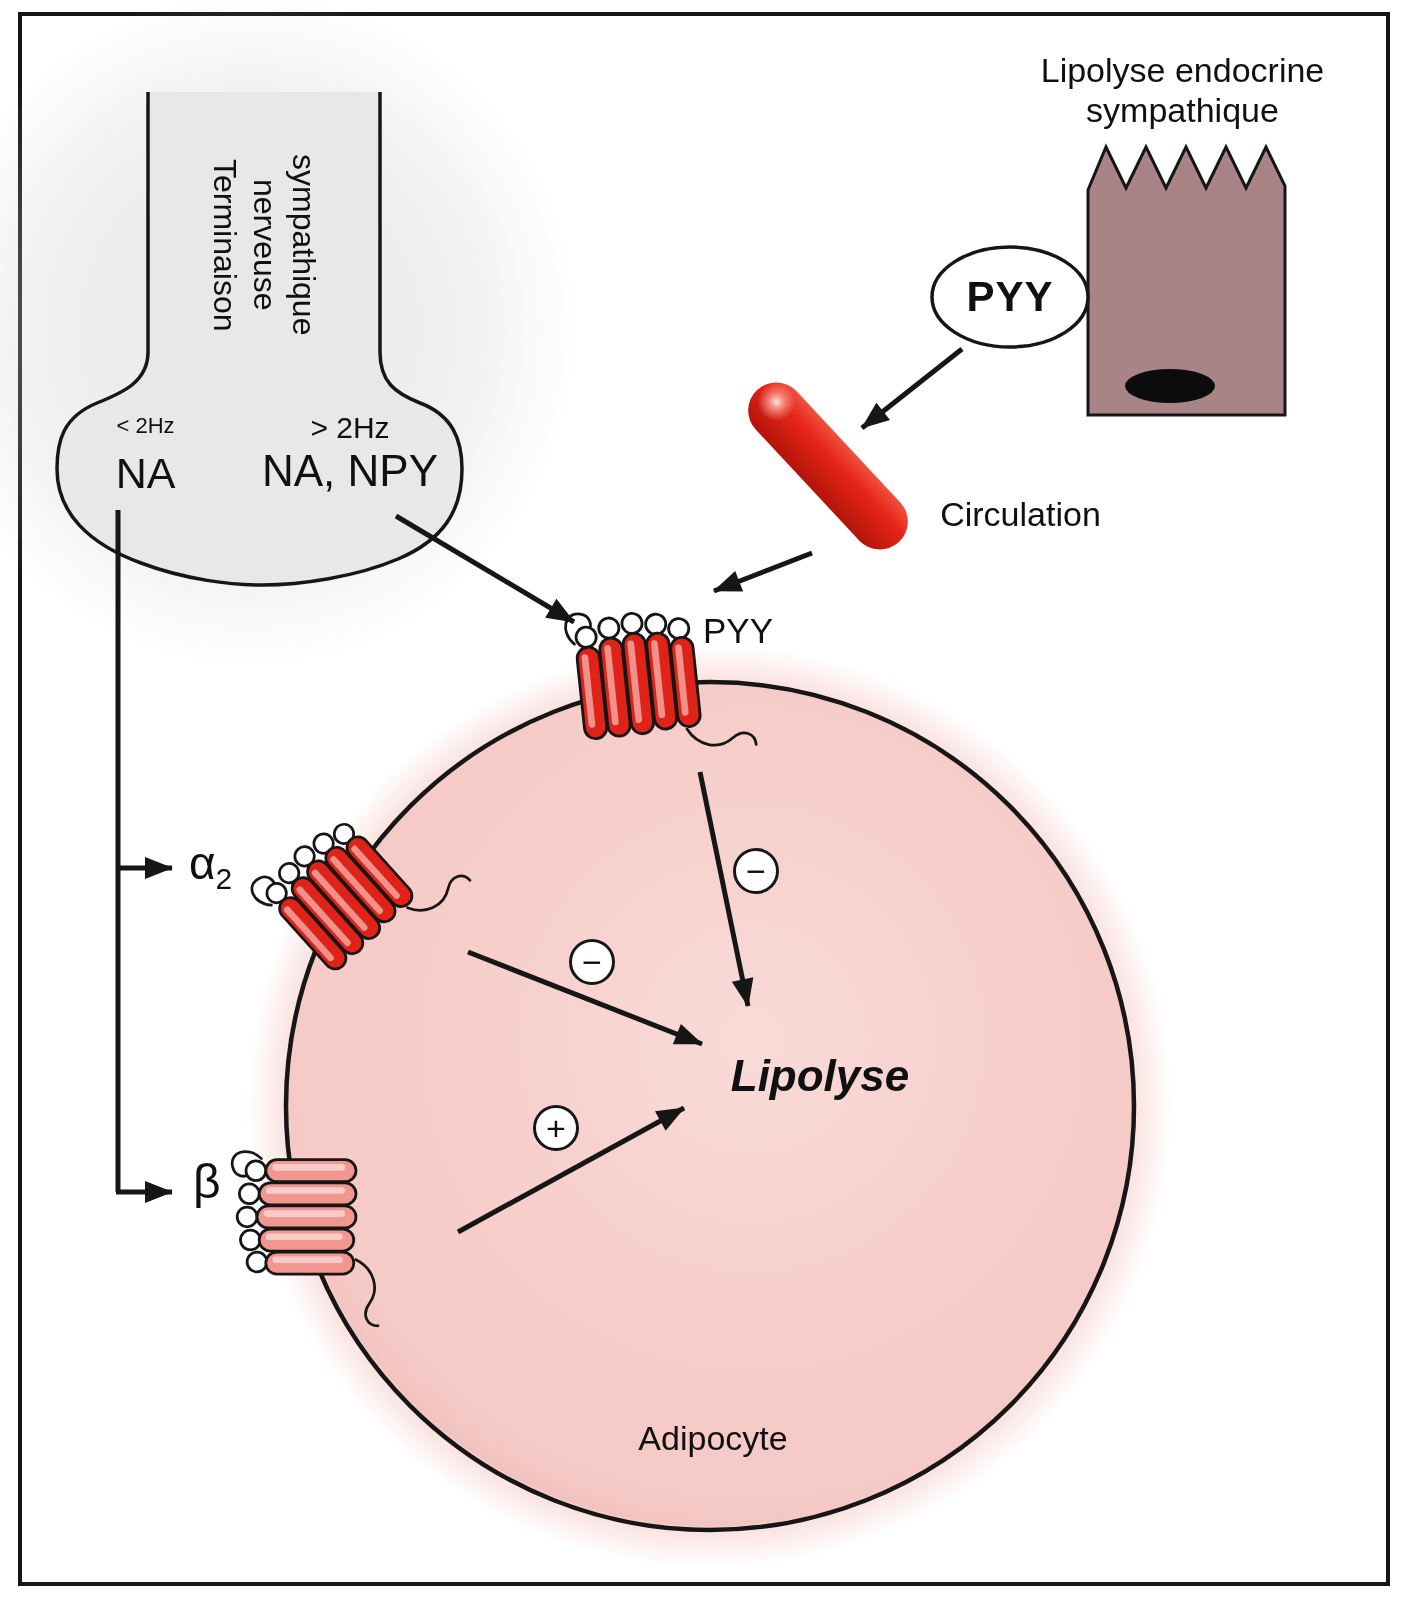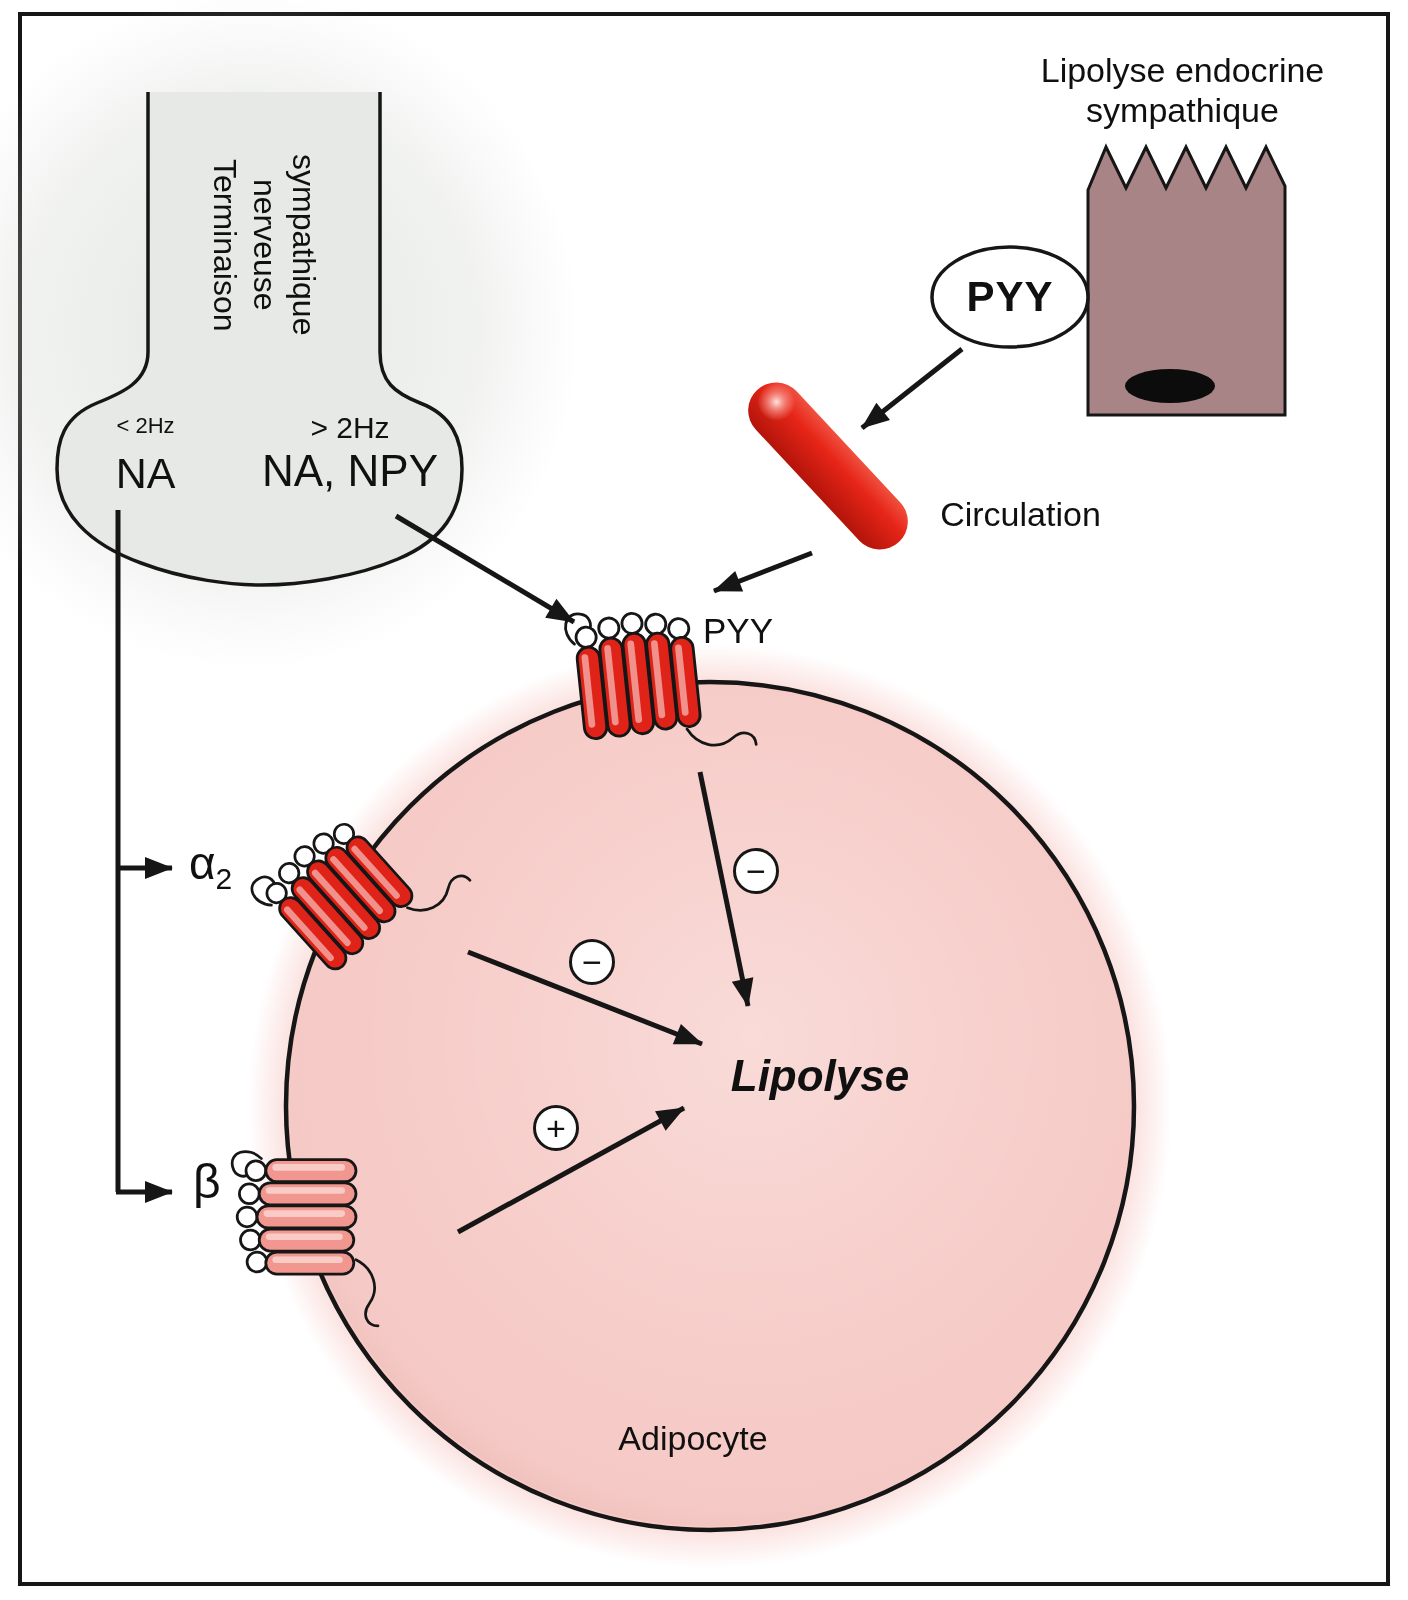--- a/index.html
+++ b/index.html
@@ -170,18 +170,18 @@
     <div>Circulation</div>
   </div>
 
   <div class="txt left" style="left:703px;top:611px;font-size:35px;">PYY</div>
   <div class="txt left" style="left:189px;top:836px;font-size:46px;text-align:center;">
     <span>α</span><sub style="font-size:30px;">2</sub>
   </div>
   <div class="txt left" style="left:193px;top:1154px;font-size:48px;">β</div>
 
   <div class="txt bold" style="left:705px;top:1051px;width:230px;font-size:44px;font-style:italic;">Lipolyse</div>
-  <div class="txt" style="left:578px;top:1419px;width:230px;font-size:34px;">Adipocyte</div>
+  <div class="txt" style="left:598px;top:1419px;width:230px;font-size:34px;">Adipocyte</div>
 
   <div class="sign" style="left:733px;top:848px;">−</div>
   <div class="sign" style="left:569px;top:939px;">−</div>
   <div class="sign" style="left:533px;top:1105px;">+</div>
 </div>
 
 </body></html>

